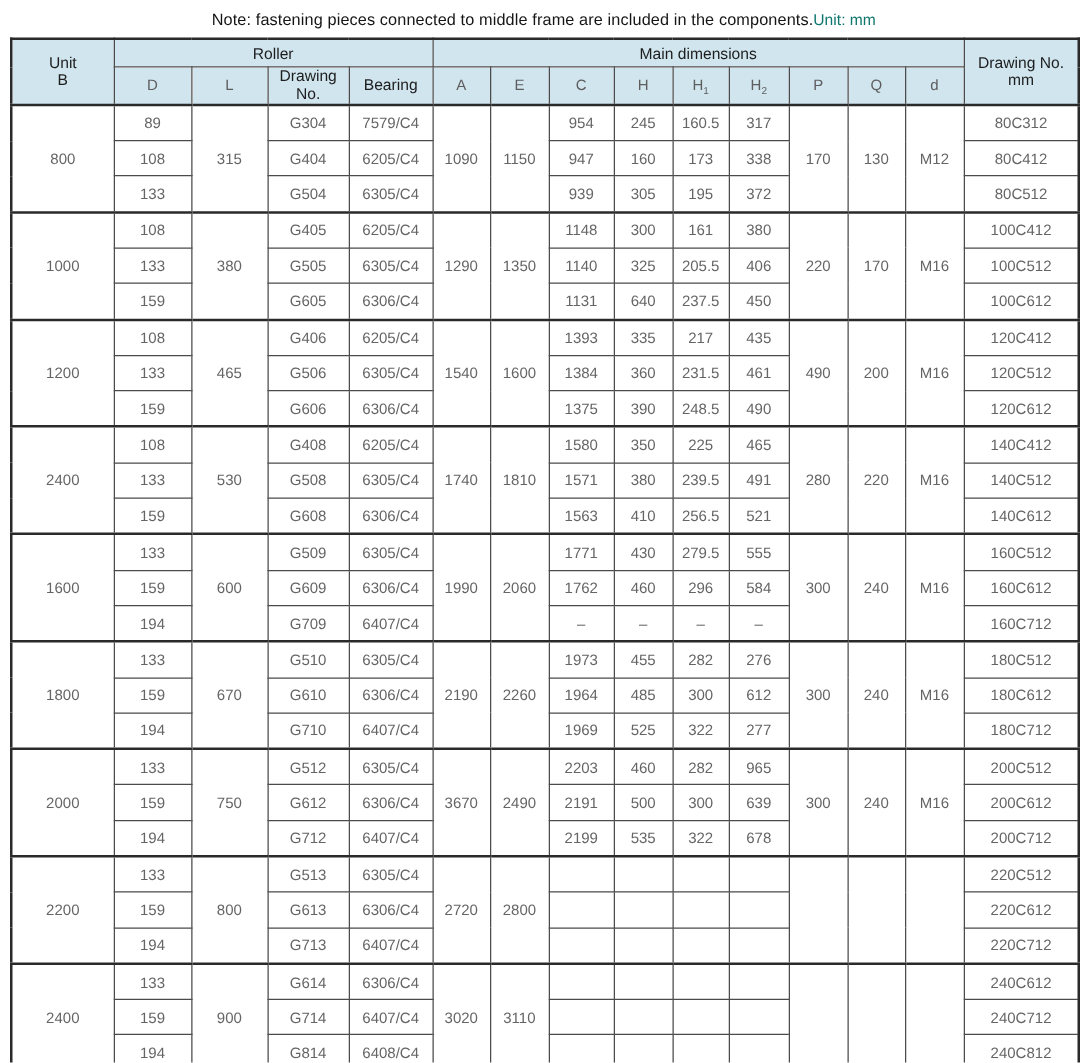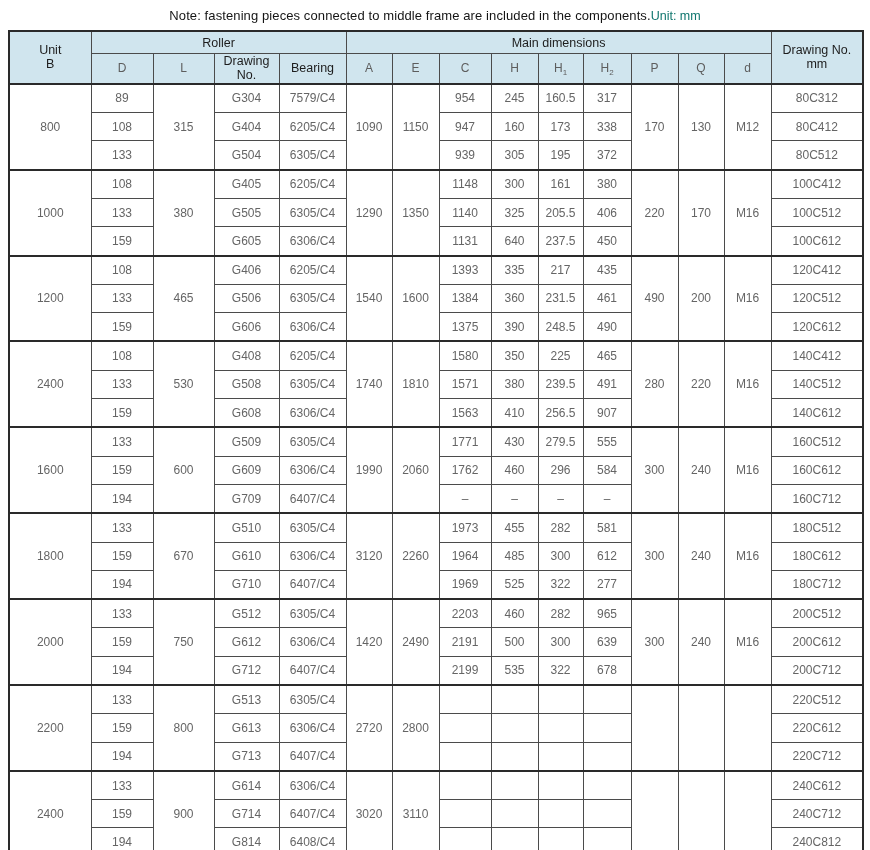--- a/index.html
+++ b/index.html
@@ -212,21 +212,21 @@
           <td>491</td>
           <td>140C512</td>
         </tr>
         <tr>
           <td>159</td>
           <td>G608</td>
           <td>6306/C4</td>
           <td>1563</td>
           <td>410</td>
           <td>256.5</td>
-          <td>907</td>
+          <td>521</td>
           <td>140C612</td>
         </tr>
         <tr class="gs">
           <td rowspan="3">1600</td>
           <td>133</td>
           <td rowspan="3">600</td>
           <td>G509</td>
           <td>6305/C4</td>
           <td rowspan="3">1990</td>
           <td rowspan="3">2060</td>
@@ -258,26 +258,26 @@
           <td>–</td>
           <td>–</td>
           <td>160C712</td>
         </tr>
         <tr class="gs">
           <td rowspan="3">1800</td>
           <td>133</td>
           <td rowspan="3">670</td>
           <td>G510</td>
           <td>6305/C4</td>
-          <td rowspan="3">3120</td>
+          <td rowspan="3">2190</td>
           <td rowspan="3">2260</td>
           <td>1973</td>
           <td>455</td>
           <td>282</td>
-          <td>581</td>
+          <td>276</td>
           <td rowspan="3">300</td>
           <td rowspan="3">240</td>
           <td rowspan="3">M16</td>
           <td>180C512</td>
         </tr>
         <tr>
           <td>159</td>
           <td>G610</td>
           <td>6306/C4</td>
           <td>1964</td>
@@ -295,21 +295,21 @@
           <td>322</td>
           <td>277</td>
           <td>180C712</td>
         </tr>
         <tr class="gs">
           <td rowspan="3">2000</td>
           <td>133</td>
           <td rowspan="3">750</td>
           <td>G512</td>
           <td>6305/C4</td>
-          <td rowspan="3">1420</td>
+          <td rowspan="3">3670</td>
           <td rowspan="3">2490</td>
           <td>2203</td>
           <td>460</td>
           <td>282</td>
           <td>965</td>
           <td rowspan="3">300</td>
           <td rowspan="3">240</td>
           <td rowspan="3">M16</td>
           <td>200C512</td>
         </tr>

